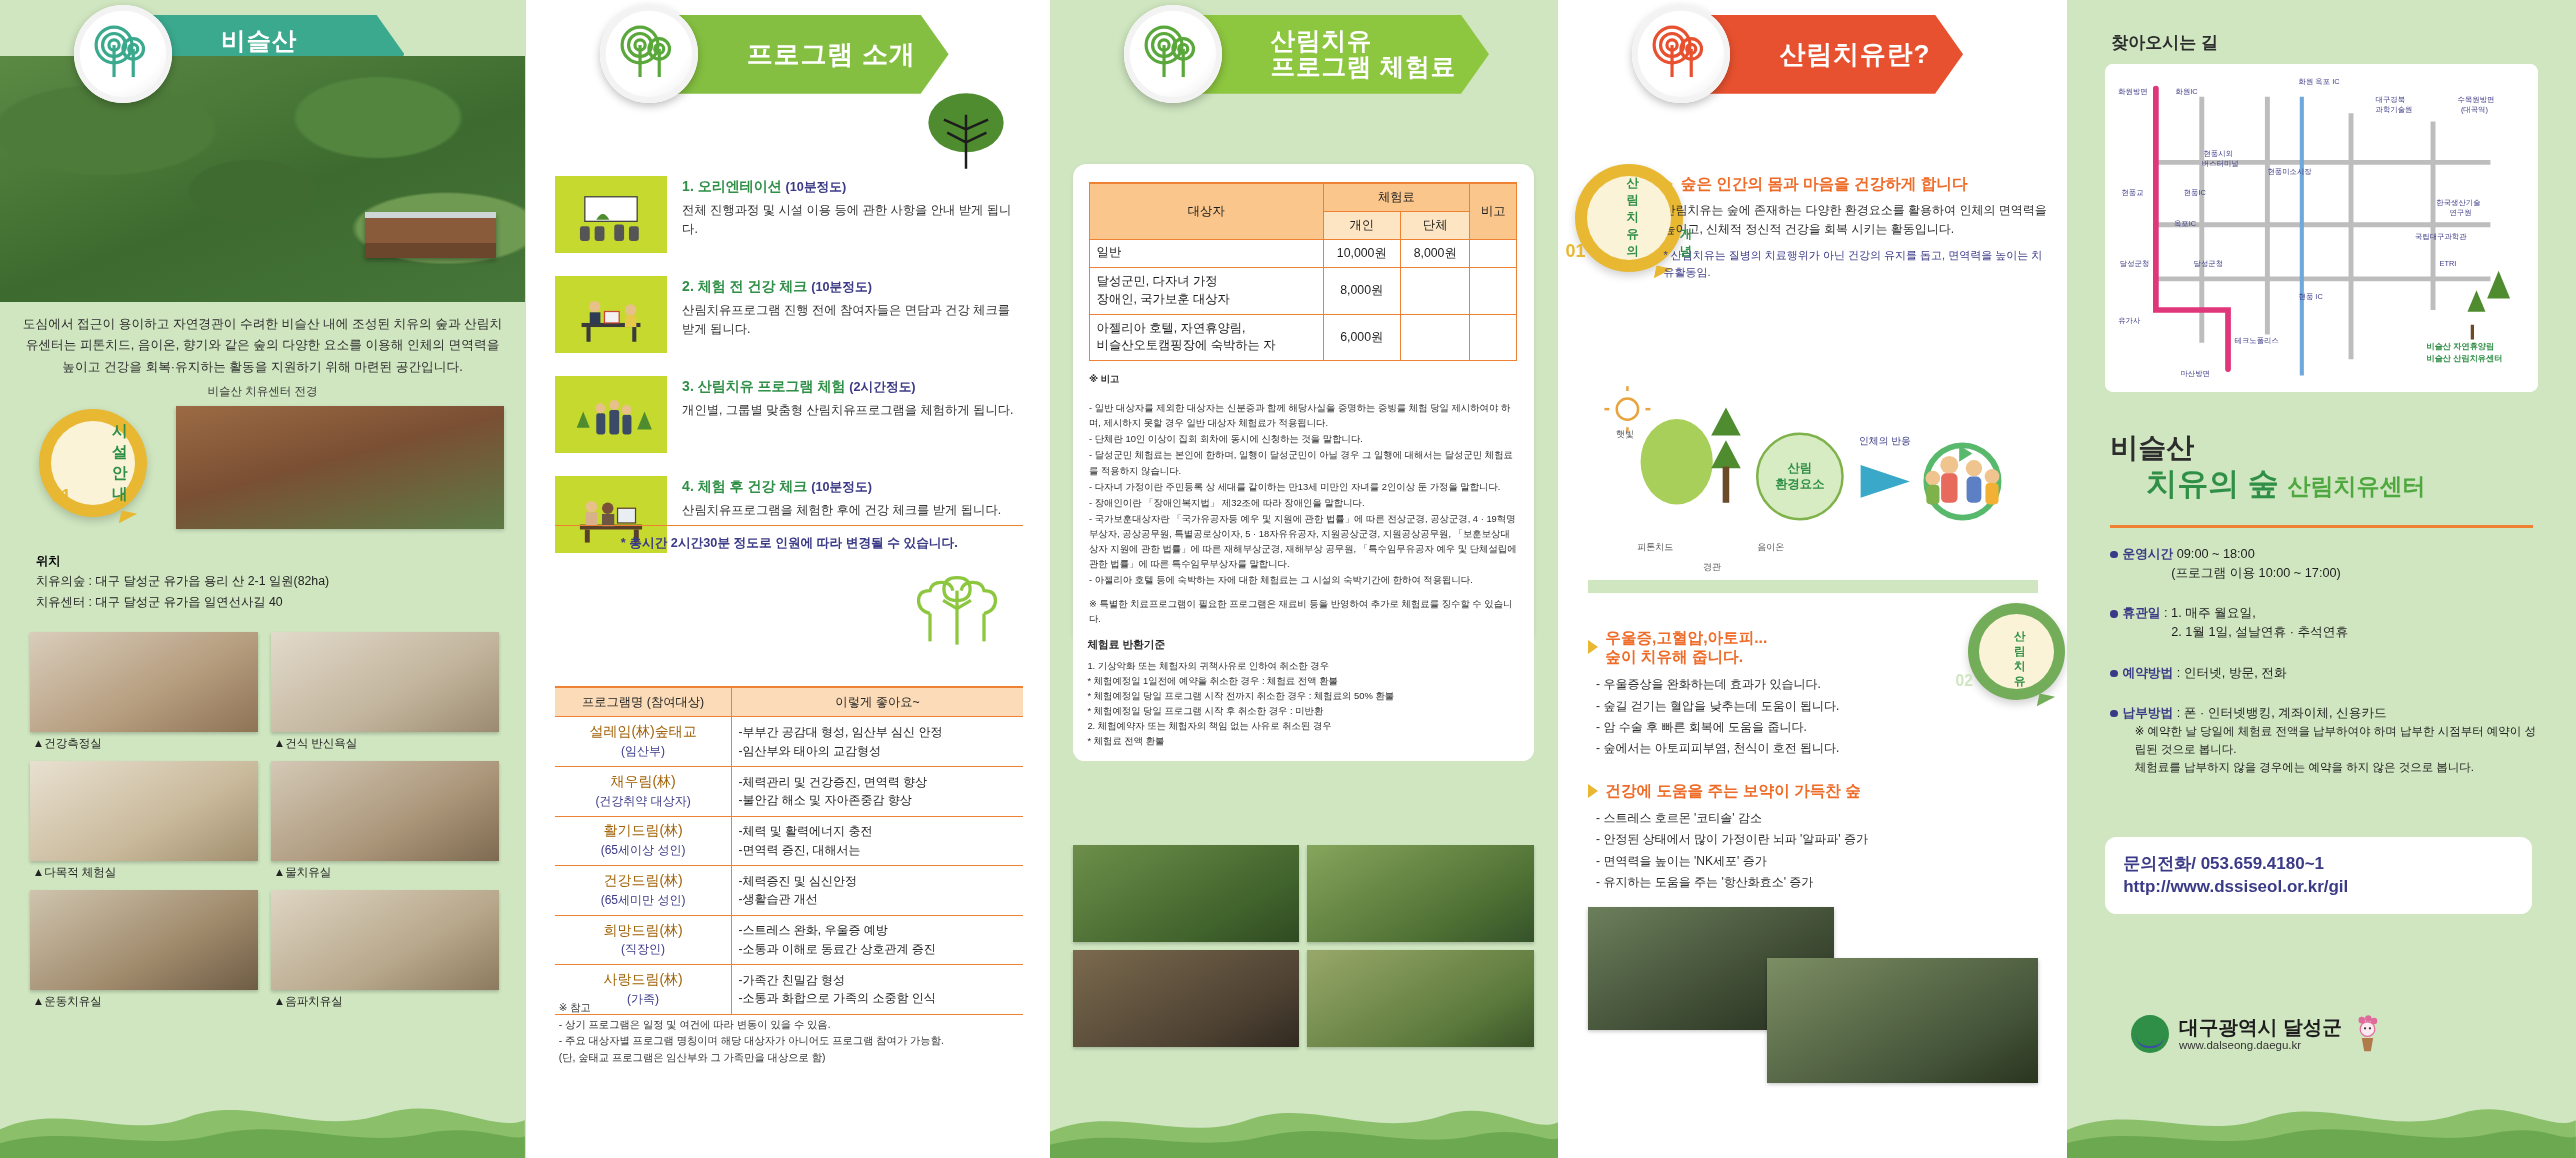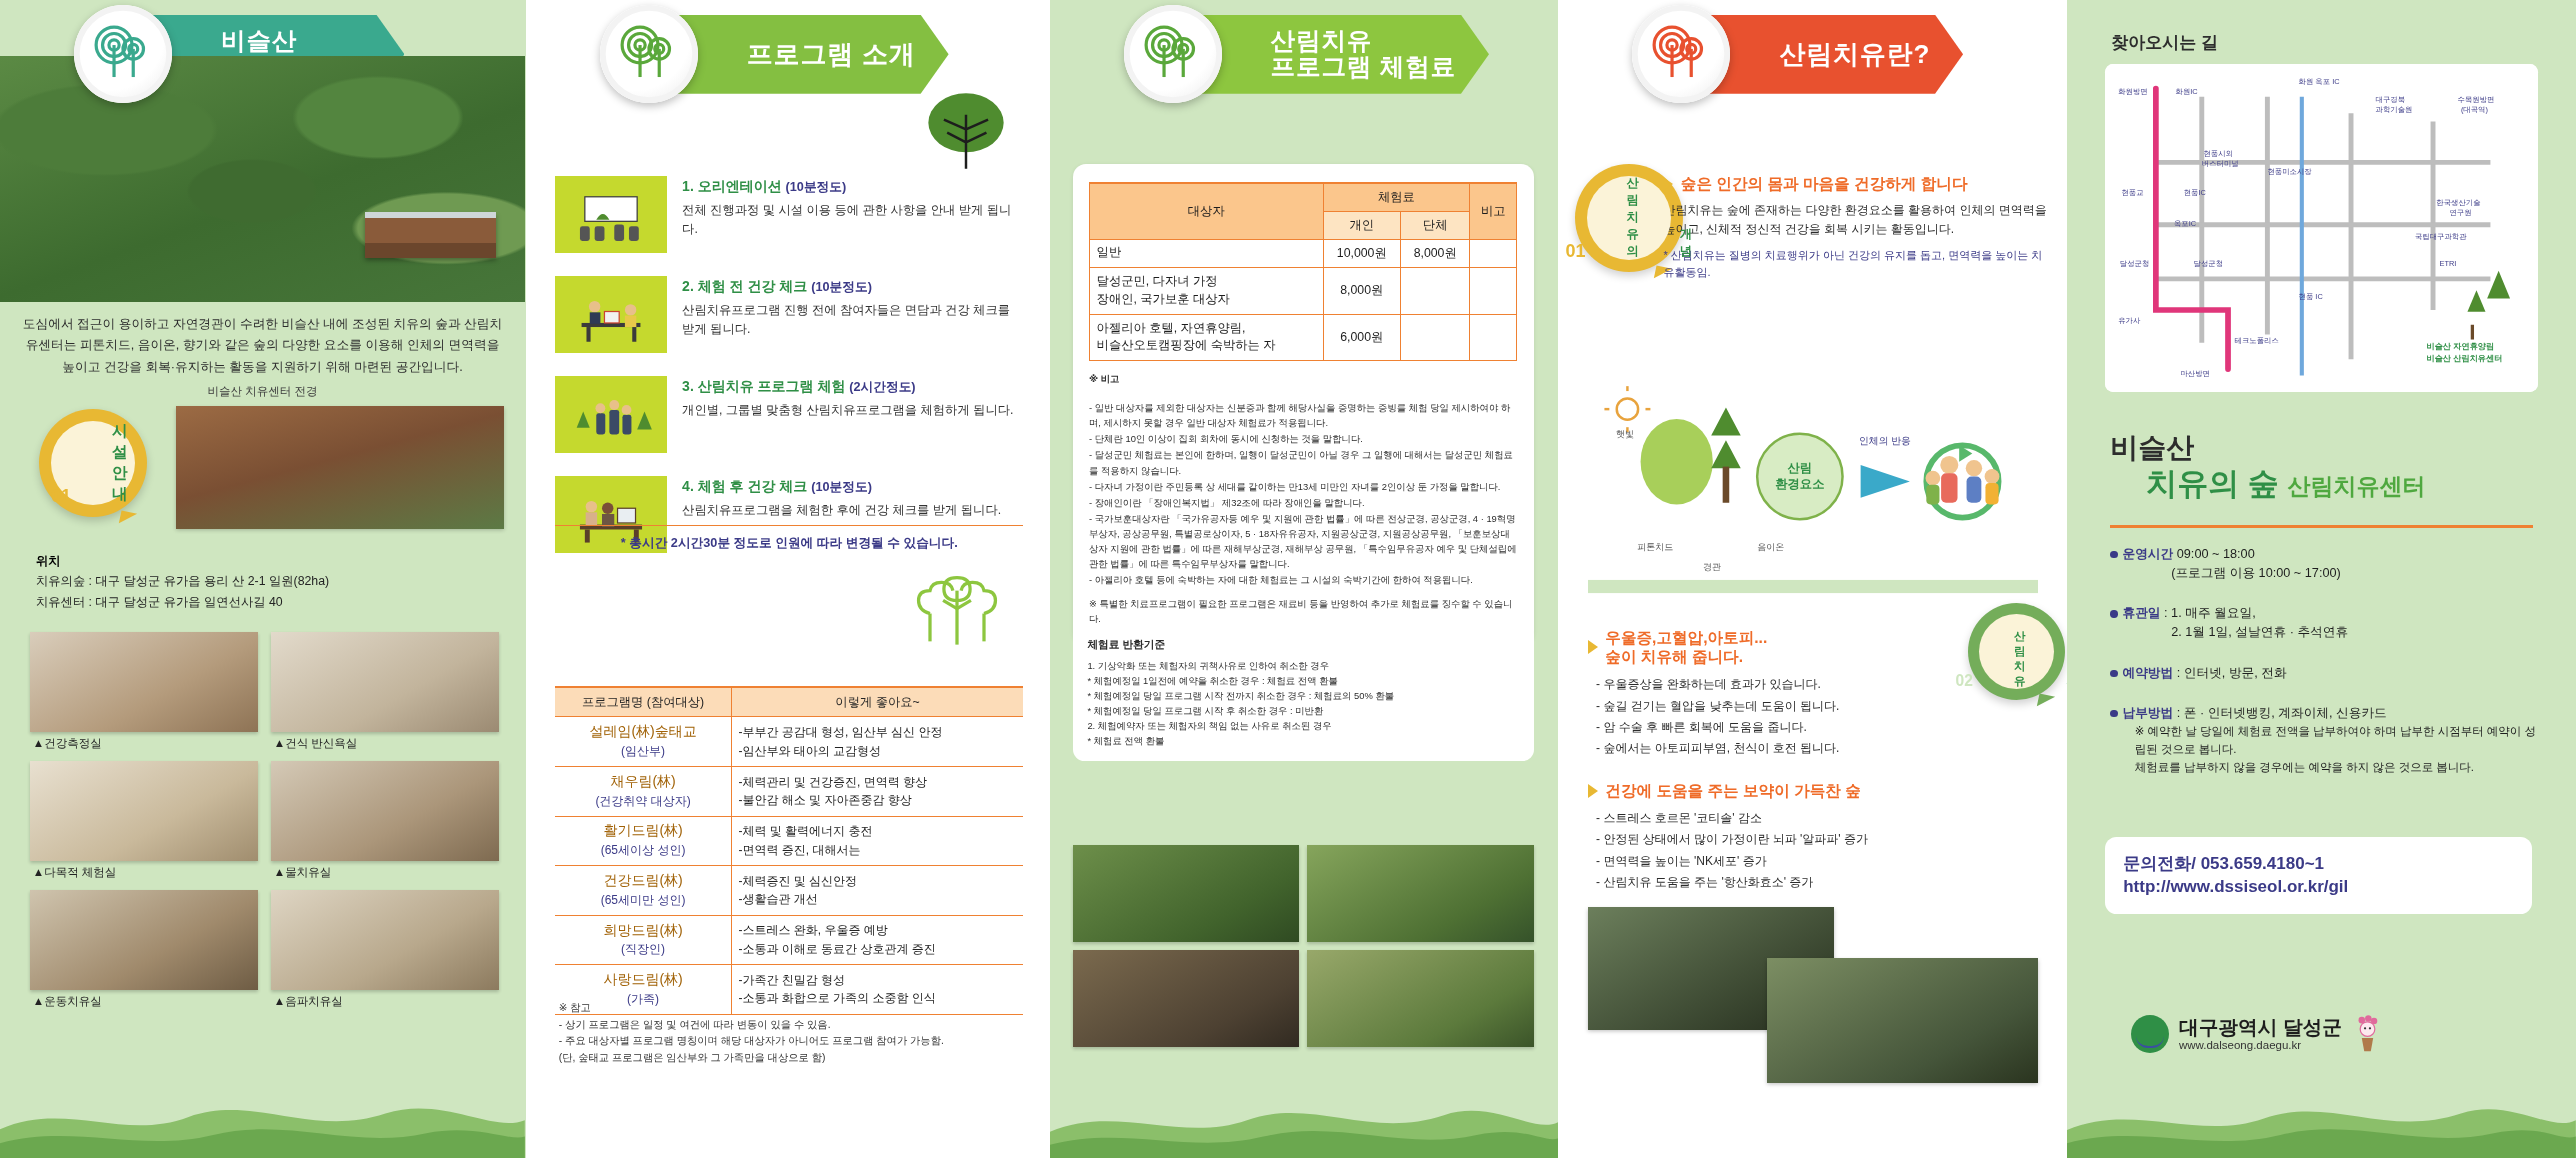--- a/index.html
+++ b/index.html
@@ -825,21 +825,21 @@
       </div>
 
       <div class="arrow-h" style="margin-top:21.3px">
         <span class="tri"></span>
         <span>건강에 도움을 주는 보약이 가득찬 숲</span>
       </div>
       <div class="bullets">
         <div>- 스트레스 호르몬 '코티솔' 감소</div>
         <div>- 안정된 상태에서 많이 가정이란 뇌파 '알파파' 증가</div>
         <div>- 면역력을 높이는 'NK세포' 증가</div>
-        <div>- 산림치유 도움을 주는 '항산화효소' 증가</div>
+        <div>- 유지하는 도움을 주는 '항산화효소' 증가</div>
       </div>
     </div>
 
     <div class="photo-strip2">
       <div class="pa"></div>
       <div class="pb"></div>
     </div>
   </div>
 
   <div class="panel p5">

